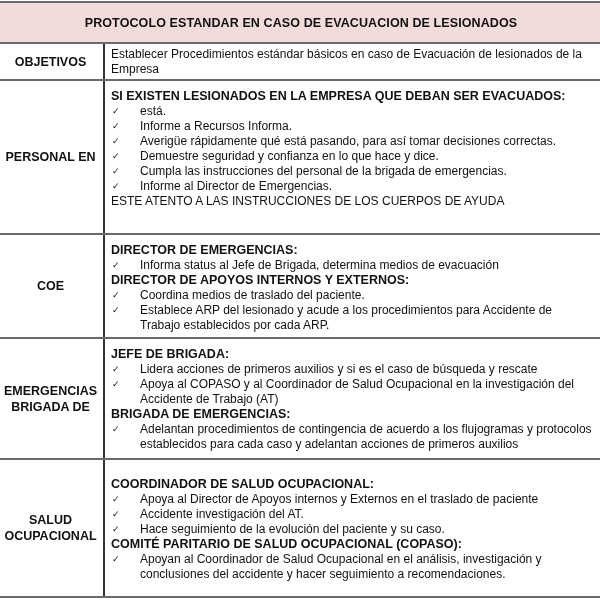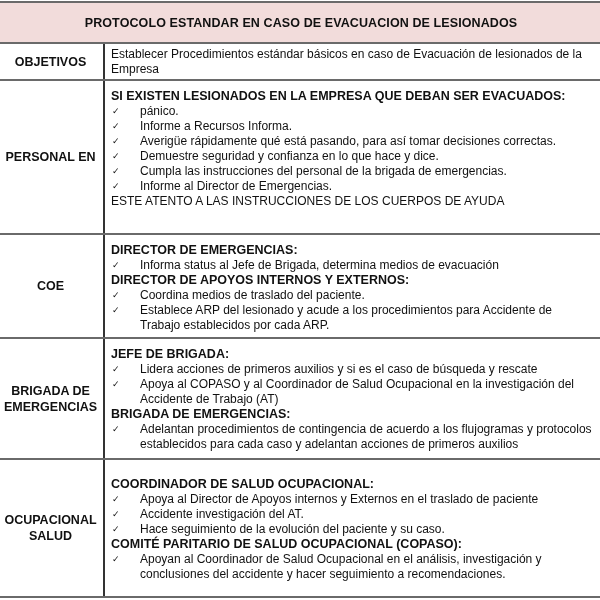--- a/index.html
+++ b/index.html
@@ -40,21 +40,21 @@
 
   <div class="row" style="top:80px;height:154px;">
     <div class="label">
       <div>
           <div>PERSONAL EN</div>
         </div>
     </div>
     <div class="content" style="top:8px;">
       <div class="h">SI EXISTEN LESIONADOS EN LA EMPRESA QUE DEBAN SER EVACUADOS:</div>
       <div class="item"><span class="chk">✓</span></div>
-      <div class="item"><span>pánico.</span></div>
+      <div class="item"><span>está.</span></div>
       <div class="item"><span class="chk">✓</span><span>Informe a Recursos Informa.</span></div>
       <div class="item"><span class="chk">✓</span><span>Averigüe rápidamente qué está pasando, para así tomar decisiones correctas.</span></div>
       <div class="item"><span class="chk">✓</span><span>Demuestre seguridad y confianza en lo que hace y dice.</span></div>
       <div class="item"><span class="chk">✓</span><span>Cumpla las instrucciones del personal de la brigada de emergencias.</span></div>
       <div class="item"><span class="chk">✓</span><span>Informe al Director de Emergencias.</span></div>
       <div class="plain">ESTE ATENTO A LAS INSTRUCCIONES  DE LOS CUERPOS DE AYUDA</div>
     </div>
   </div>
 
   <div class="row" style="top:234px;height:104px;">
@@ -67,40 +67,40 @@
       <div class="h">DIRECTOR DE APOYOS INTERNOS Y EXTERNOS:</div>
       <div class="item"><span class="chk">✓</span><span>Coordina medios de traslado del paciente.</span></div>
       <div class="item"><span class="chk">✓</span><span>Establece ARP del lesionado y acude a los procedimientos para Accidente de</span></div>
       <div class="item"><span>Trabajo establecidos por cada ARP.</span></div>
     </div>
   </div>
 
   <div class="row" style="top:338px;height:121px;">
     <div class="label">
       <div>
+          <div>EMERGENCIAS</div>
           <div>BRIGADA DE</div>
-          <div>EMERGENCIAS</div>
         </div>
     </div>
     <div class="content" style="top:8px;">
       <div class="h">JEFE DE BRIGADA:</div>
       <div class="item"><span class="chk">✓</span><span>Lidera acciones de primeros auxilios y si es el caso de búsqueda y rescate</span></div>
       <div class="item"><span class="chk">✓</span><span>Apoya al COPASO y al Coordinador de Salud Ocupacional en la investigación del</span></div>
       <div class="item"><span>Accidente de Trabajo (AT)</span></div>
       <div class="h">BRIGADA DE EMERGENCIAS:</div>
       <div class="item"><span class="chk">✓</span><span>Adelantan procedimientos de contingencia de acuerdo a los flujogramas y protocolos</span></div>
       <div class="item"><span>establecidos para cada caso y adelantan acciones de primeros auxilios</span></div>
     </div>
   </div>
 
   <div class="row" style="top:459px;height:138px;">
     <div class="label">
       <div>
+          <div>SALUD</div>
           <div>OCUPACIONAL</div>
-          <div>SALUD</div>
         </div>
     </div>
     <div class="content" style="top:17px;">
       <div class="h">COORDINADOR DE SALUD OCUPACIONAL:</div>
       <div class="item"><span class="chk">✓</span><span>Apoya al Director de Apoyos internos y Externos en el traslado de paciente</span></div>
       <div class="item"><span class="chk">✓</span><span>Accidente investigación del AT.</span></div>
       <div class="item"><span class="chk">✓</span><span>Hace seguimiento de la evolución del paciente y su caso.</span></div>
       <div class="h">COMITÉ PARITARIO DE SALUD OCUPACIONAL (COPASO):</div>
       <div class="item"><span class="chk">✓</span><span>Apoyan al Coordinador de Salud Ocupacional en el análisis, investigación y</span></div>
       <div class="item"><span>conclusiones del accidente y hacer seguimiento a recomendaciones.</span></div>

